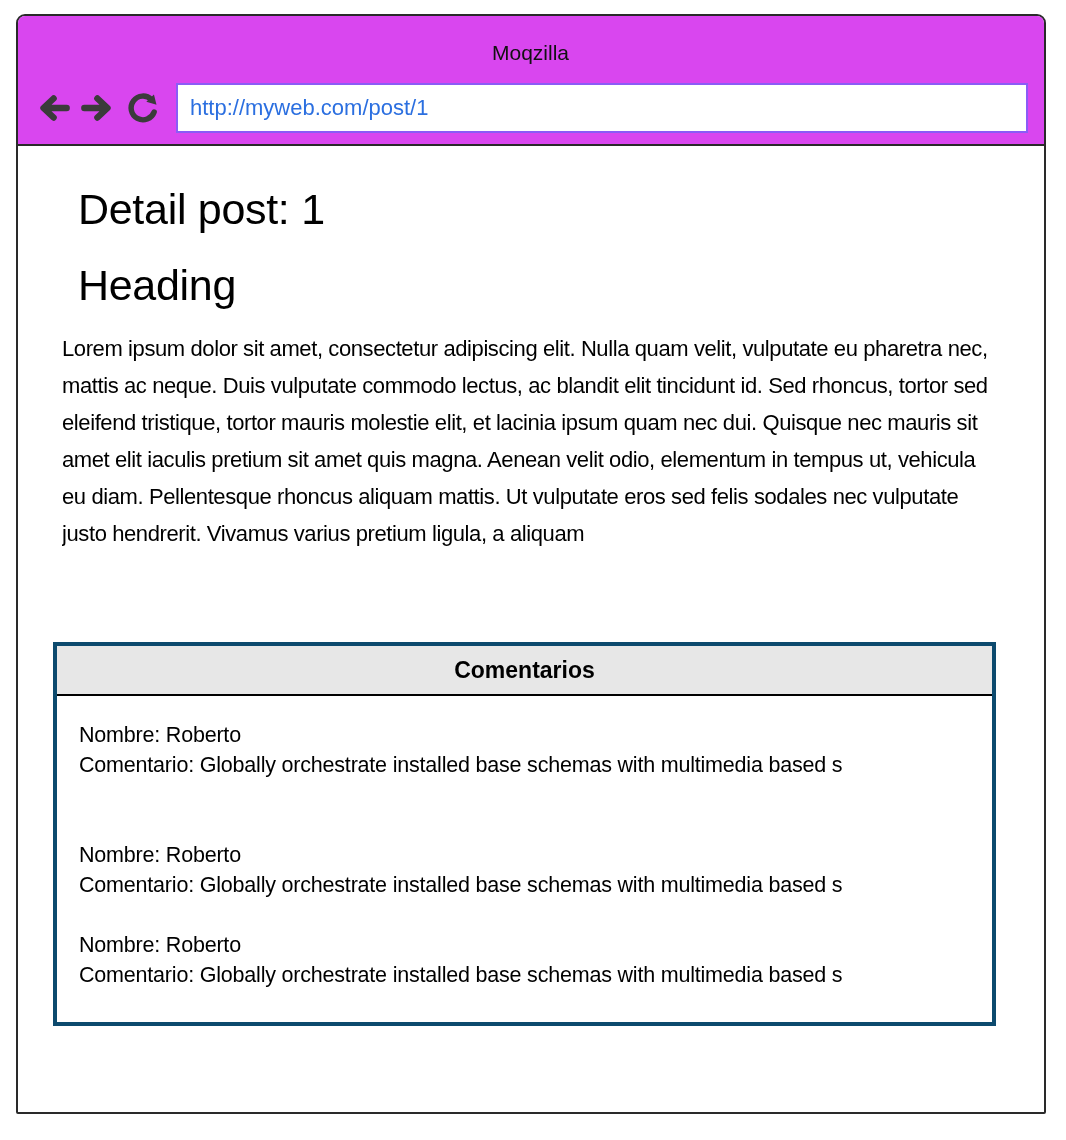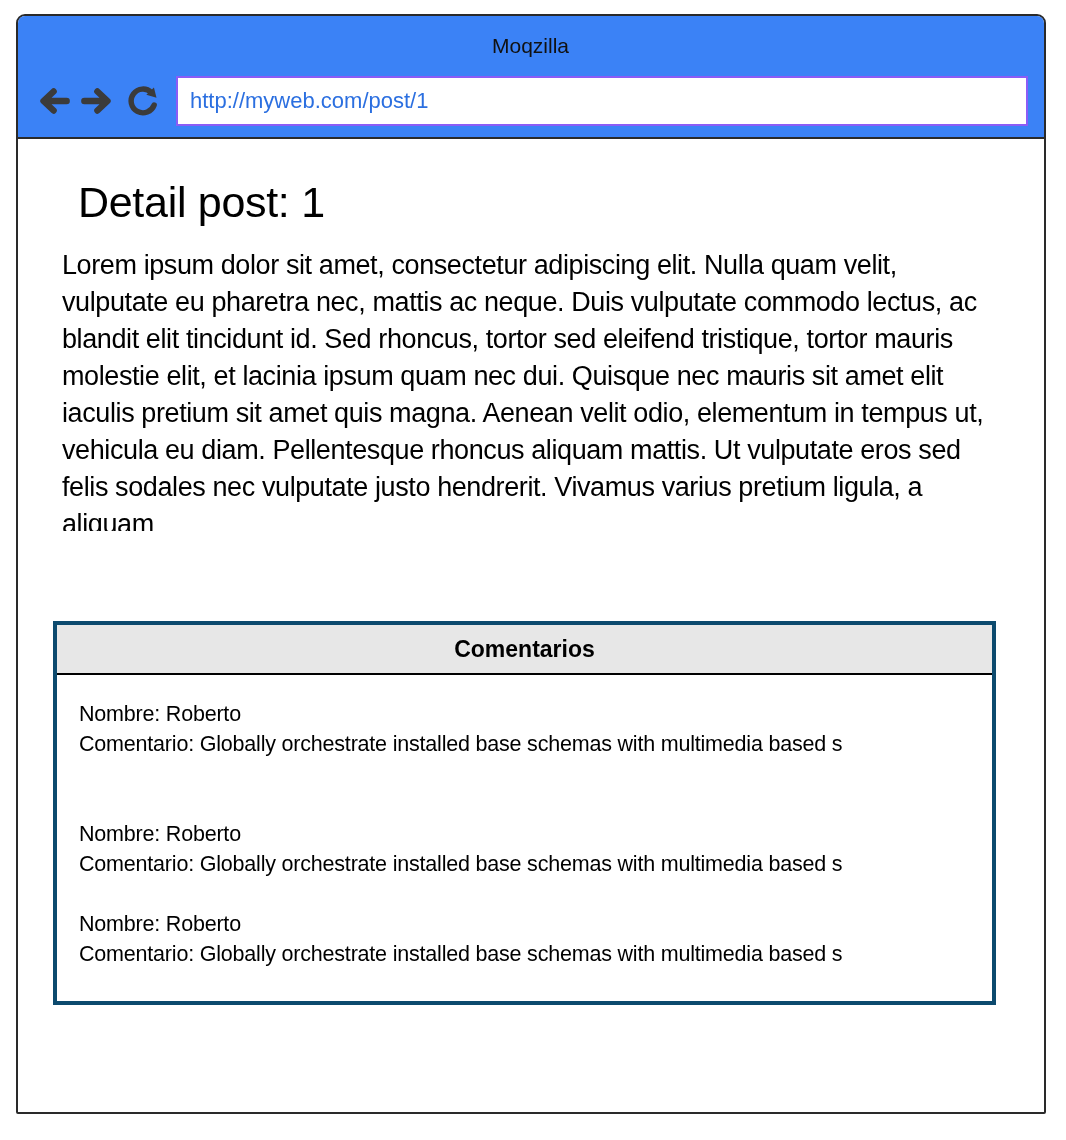--- a/index.html
+++ b/index.html
@@ -23,23 +23,23 @@
     width: 1030px;
     height: 1100px;
     border: 2.5px solid #2a2a2a;
     border-radius: 9px 9px 2px 2px;
     background: #ffffff;
     box-sizing: border-box;
     overflow: hidden;
   }
   
   .chrome {
-    background: #3b82f6;
+    background: #d946ef;
     border-bottom: 2.5px solid #2a2a2a;
-    padding: 17px 16px 11px 15px;
+    padding: 24px 16px 11px 15px;
     box-sizing: border-box;
   }
   .window-title {
     text-align: center;
     font-size: 21px;
     line-height: 26px;
     color: #111111;
   }
   .toolbar {
     display: flex;
@@ -81,21 +81,21 @@
   .post-title, .post-heading {
     font-size: 43px;
     font-weight: 400;
     line-height: 50px;
     margin: 16px;
     letter-spacing: -0.3px;
   }
   .post-heading { margin-top: 26px; }
   .post-body {
     margin: 20px 0 0 0;
-    font-size: 27px;
+    font-size: 22px;
     line-height: 37px;
     letter-spacing: -0.4px;
     max-height: 284px;
     overflow: hidden;
   }
   
   .comments-box {
     margin: 90px 0 12px -9px;
     border: 4px solid #0c4a6e;
     background: #ffffff;
@@ -151,20 +151,21 @@
           </svg>
         </button>
 
         <input class="url-bar" type="text" value="http://myweb.com/post/1" style="">
       </div>
     </div>
 
     <div class="viewport">
       <h1 class="post-title">Detail post: 1</h1>
 
+      <h1 class="post-heading">Heading</h1>
 
       <p class="post-body">Lorem ipsum dolor sit amet, consectetur adipiscing elit. Nulla quam velit, vulputate eu pharetra nec, mattis ac neque. Duis vulputate commodo lectus, ac blandit elit tincidunt id. Sed rhoncus, tortor sed eleifend tristique, tortor mauris molestie elit, et lacinia ipsum quam nec dui. Quisque nec mauris sit amet elit iaculis pretium sit amet quis magna. Aenean velit odio, elementum in tempus ut, vehicula eu diam. Pellentesque rhoncus aliquam mattis. Ut vulputate eros sed felis sodales nec vulputate justo hendrerit. Vivamus varius pretium ligula, a aliquam</p>
 
       <section class="comments-box">
         <header class="comments-header">Comentarios</header>
         <div class="comments-body">
             <div class="comment">
     <div>Nombre: Roberto</div>
     <div>Comentario: Globally orchestrate installed base schemas with multimedia based s</div>
   </div>

